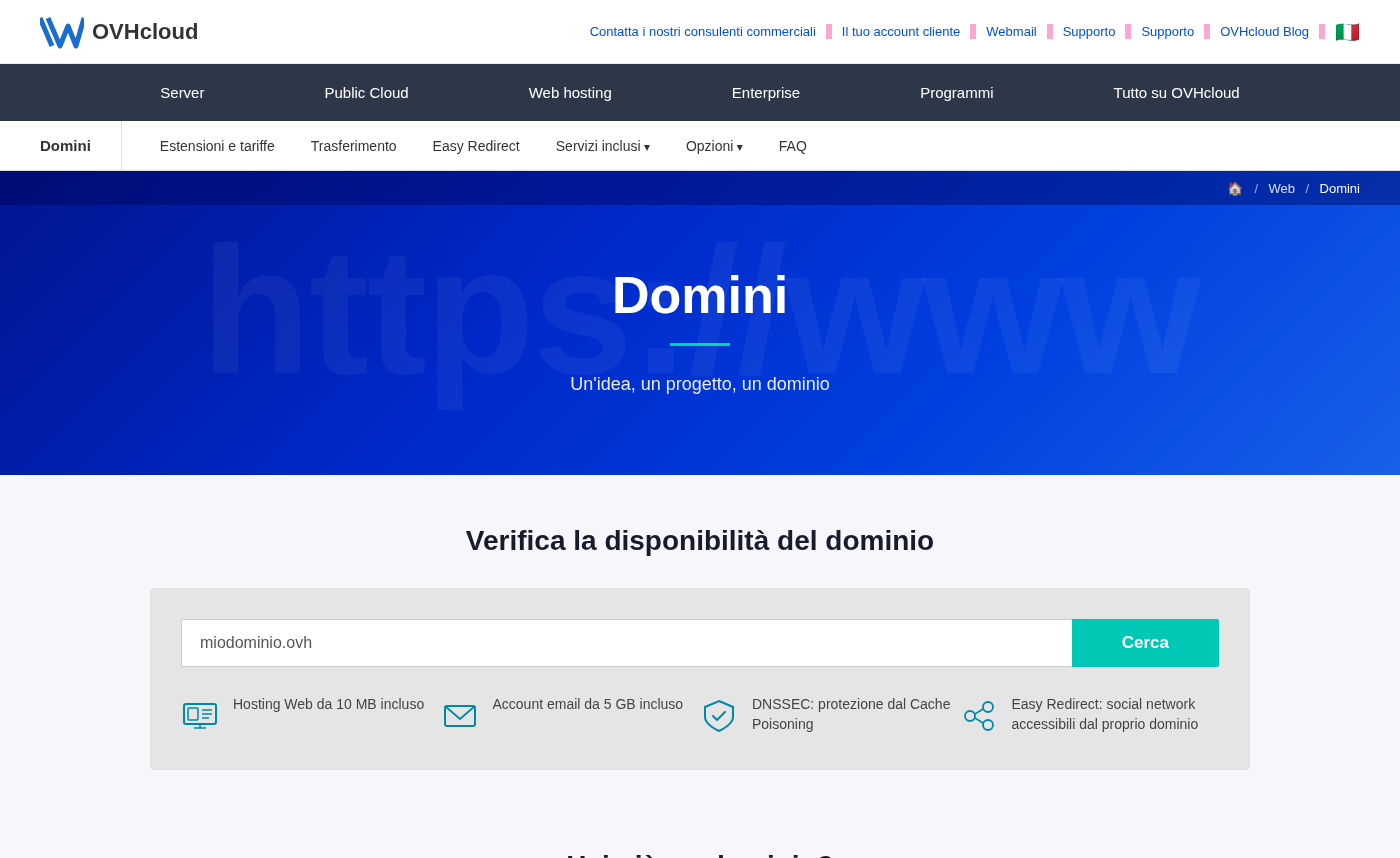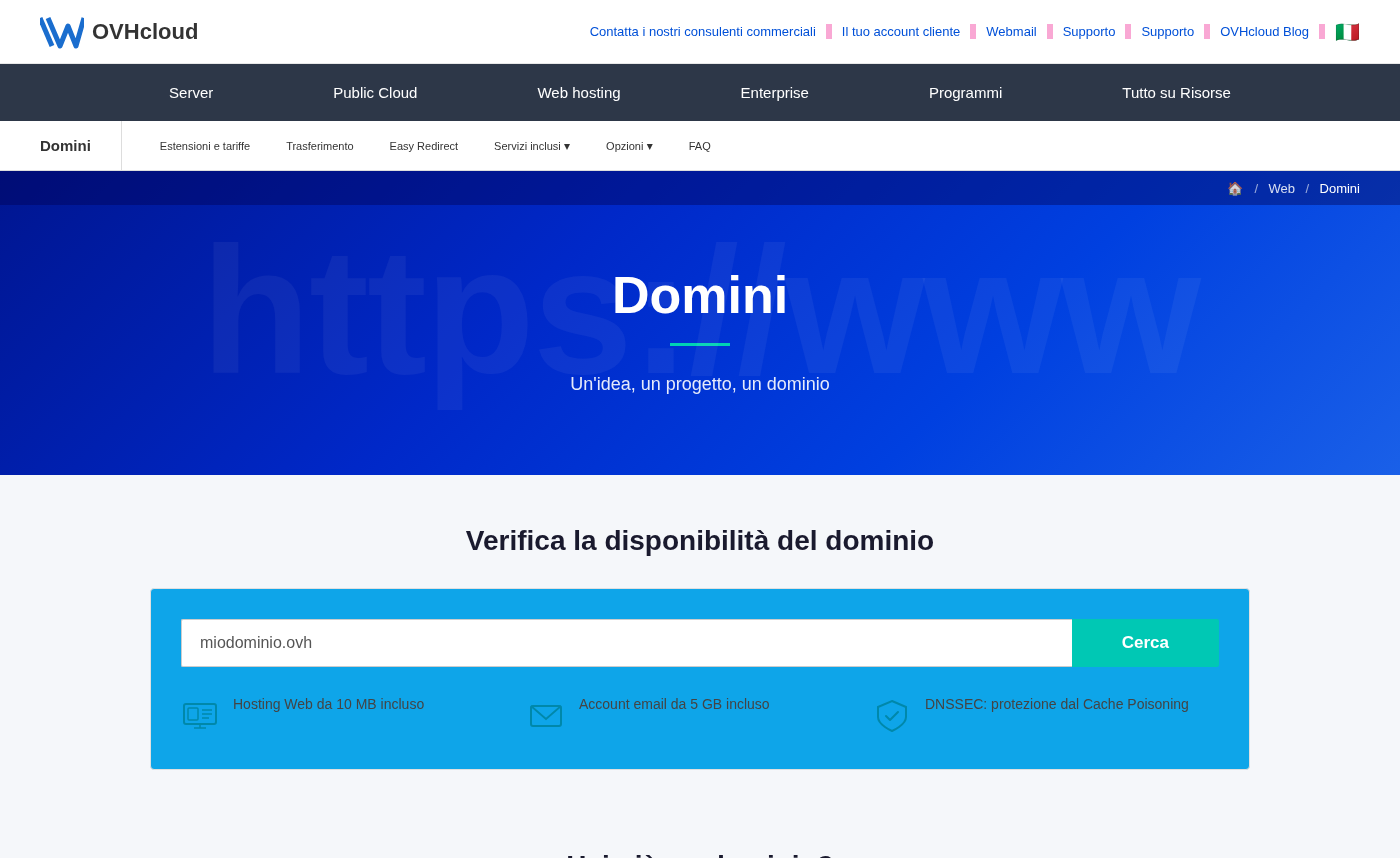--- a/index.html
+++ b/index.html
@@ -77,21 +77,21 @@
       color: #333;
       font-size: 15px;
       font-weight: 600;
       padding: 16px 30px 16px 0;
       border-right: 1px solid #ddd;
       margin-right: 20px;
     }
     .sub-nav a {
       color: #333;
       text-decoration: none;
-      font-size: 11px;
+      font-size: 14px;
       padding: 16px 18px;
       display: inline-block;
     }
     .sub-nav .with-arrow::after {
       content: ' ▾';
       font-size: 12px;
     }
 
     
     .breadcrumb-bar {
@@ -159,21 +159,21 @@
     .section-title {
       text-align: center;
       font-size: 28px;
       font-weight: 700;
       color: #1a1a2e;
       margin-bottom: 31px;
     }
 
     
     .search-card {
-      background: #0ea5e9;
+      background: #e5e5e5;
       border: 1px solid #e0e0e0;
       border-radius: 4px;
       padding: 30px 30px 30px;
       max-width: 1100px;
       margin: 0 auto 60px;
     }
     .search-row {
       display: flex;
       gap: 0;
       margin-bottom: 28px;
@@ -261,21 +261,21 @@
     <span class="flag">🇮🇹</span>
   </div>
 </div>
 
 <nav class="main-nav">
   <a href="#">Server</a>
   <a href="#">Public Cloud</a>
   <a href="#">Web hosting</a>
   <a href="#">Enterprise</a>
   <a href="#">Programmi</a>
-  <a href="#">Tutto su Risorse</a>
+  <a href="#">Tutto su OVHcloud</a>
 </nav>
 
 <div class="hero">
 
   <div class="sub-nav">
     <span class="sub-brand">Domini</span>
     <a href="#">Estensioni e tariffe</a>
     <a href="#">Trasferimento</a>
     <a href="#">Easy Redirect</a>
     <a href="#" class="with-arrow">Servizi inclusi</a>
@@ -340,20 +340,32 @@
       <div class="feature-item">
         <div class="feature-icon">
           <svg class="icon-svg" viewBox="0 0 38 38" fill="none" xmlns="http://www.w3.org/2000/svg">
             <path d="M19 4 L33 10 L33 20 C33 28 19 34 19 34 C19 34 5 28 5 20 L5 10 Z" stroke="#0088aa" stroke-width="2" fill="none"></path>
             <path d="M13 19 L17 23 L25 15" stroke="#0088aa" stroke-width="2" stroke-linecap="round" stroke-linejoin="round"></path>
           </svg>
         </div>
         <span class="feature-text">DNSSEC: protezione dal Cache Poisoning</span>
       </div>
 
+      <div class="feature-item">
+        <div class="feature-icon">
+          <svg class="icon-svg" viewBox="0 0 38 38" fill="none" xmlns="http://www.w3.org/2000/svg">
+            <circle cx="10" cy="19" r="5" stroke="#0088aa" stroke-width="1.8"></circle>
+            <circle cx="28" cy="10" r="5" stroke="#0088aa" stroke-width="1.8"></circle>
+            <circle cx="28" cy="28" r="5" stroke="#0088aa" stroke-width="1.8"></circle>
+            <line x1="15" y1="17" x2="23" y2="12" stroke="#0088aa" stroke-width="1.5"></line>
+            <line x1="15" y1="21" x2="23" y2="26" stroke="#0088aa" stroke-width="1.5"></line>
+          </svg>
+        </div>
+        <span class="feature-text">Easy Redirect: social network accessibili dal proprio dominio</span>
+      </div>
     </div>
   </div>
 
   <div class="have-domain">
     <h2 class="have-domain-title">Hai già un dominio?</h2>
 
   </div>
 
 </div>
 

